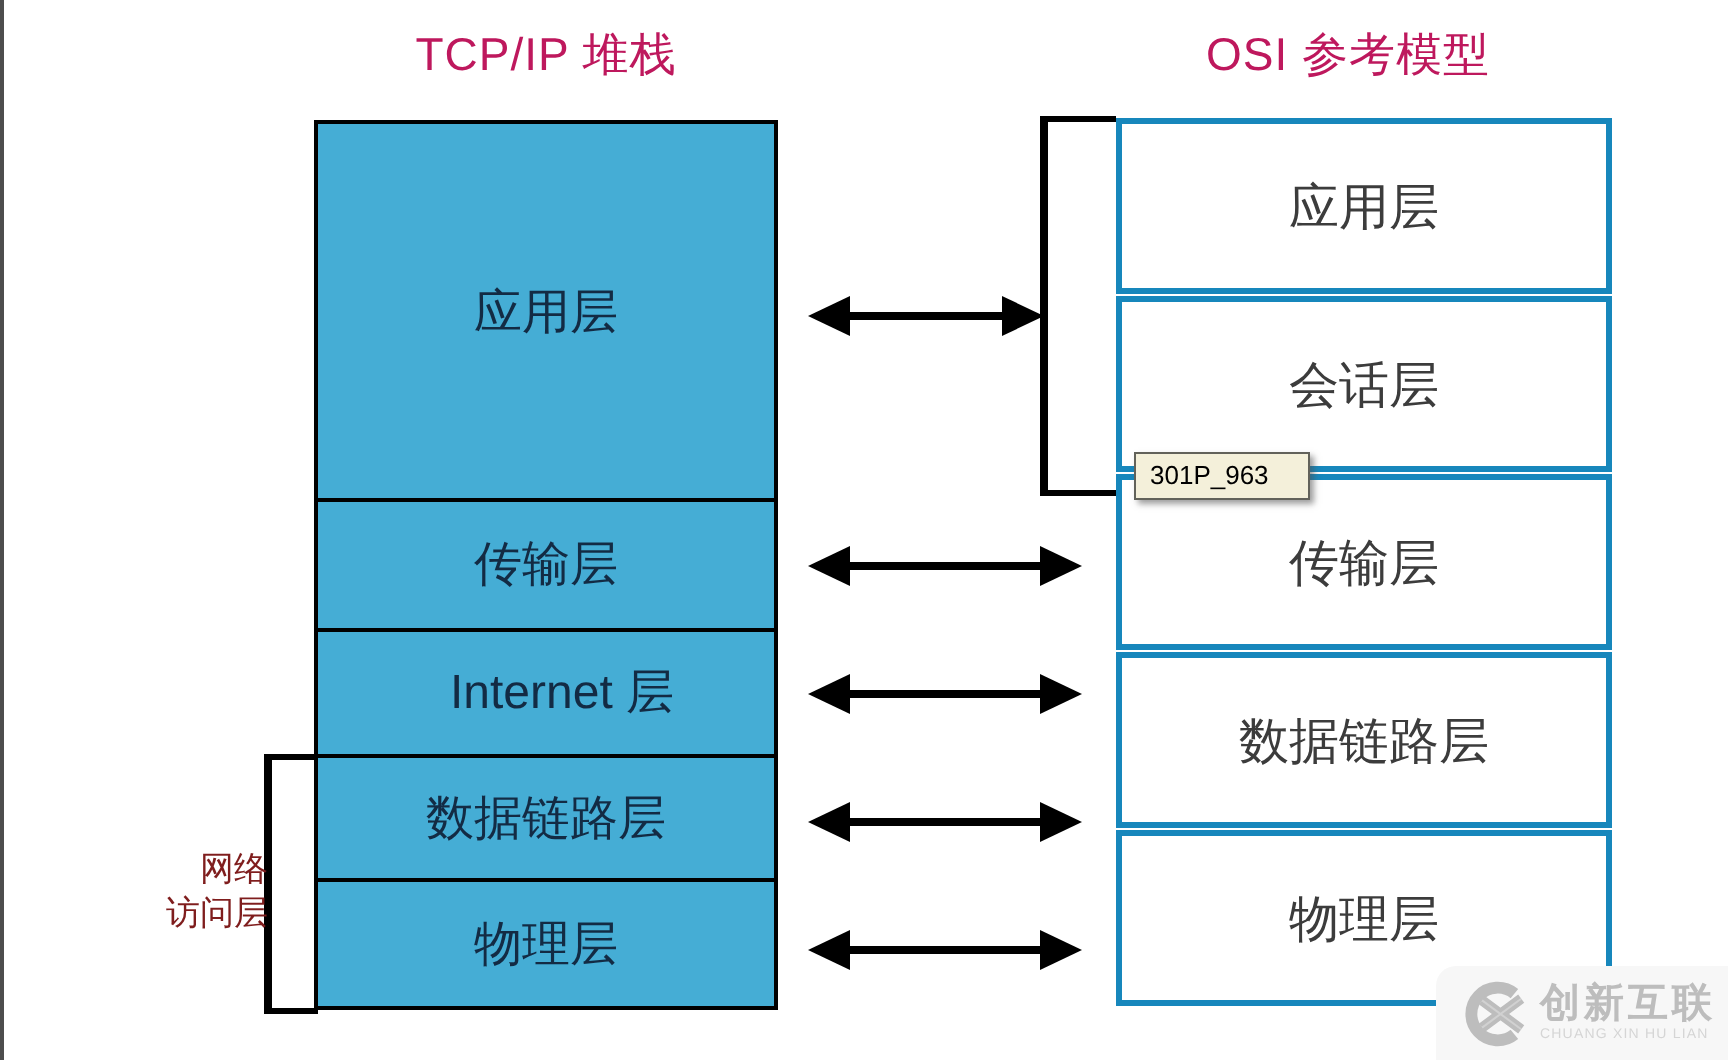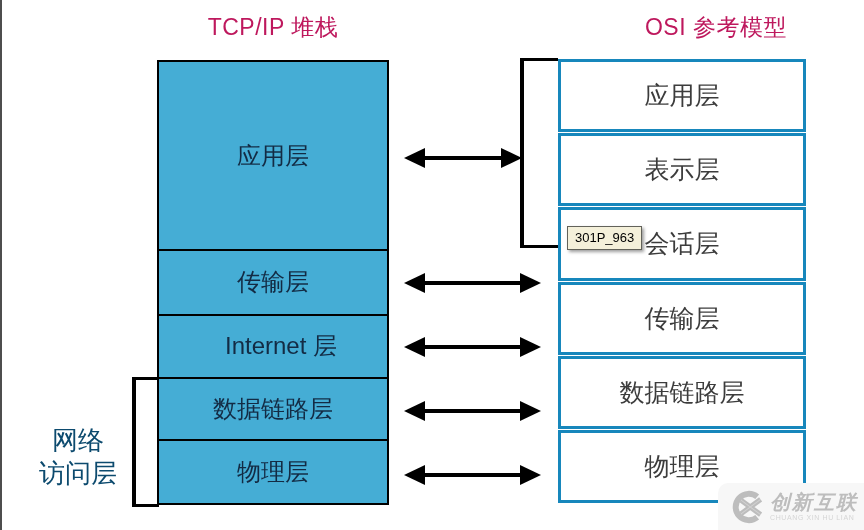--- a/index.html
+++ b/index.html
@@ -8,21 +8,21 @@
     font-family:"Liberation Sans","DejaVu Sans",sans-serif;
   }
   .abs{position:absolute;}
 
   
   .edge-line{left:0;top:0;width:2px;height:530px;background:#4d4d4d;}
 
   
   .col-title{top:12px;text-align:center;font-size:23px;color:#be185d;letter-spacing:0.5px;}
   .col-title.tcp{left:157px;width:232px;}
-  .col-title.osi{left:592px;width:248px;}
+  .col-title.osi{left:550px;width:248px;}
 
   
   .tcp-stack{
     left:157px;top:60px;width:232px;height:445px;box-sizing:border-box;
     background:#45ADD5;border:2px solid #000;display:flex;flex-direction:column;
   }
   .tcp-layer{
     display:flex;align-items:center;justify-content:center;
     font-size:24px;color:#132B44;border-top:2px solid #000;
   }
@@ -40,51 +40,51 @@
     font-size:25px;color:#3C3C3C;
   }
 
   
   .bracket{box-sizing:border-box;border-left:4px solid #000;border-top:3px solid #000;border-bottom:3px solid #000;}
   .bracket-right{left:520px;top:58px;width:38px;height:190px;}
   .bracket-left{left:132px;top:377px;width:27px;height:130px;}
 
   
   .net-access-label{
-    left:22px;top:424px;width:112px;text-align:center;
-    font-size:26px;line-height:1.28;color:#0c4a6e;
+    left:22px;top:424px;width:112px;text-align:right;
+    font-size:17px;line-height:1.28;color:#7f1d1d;
   }
 
   
   .arrow{height:20px;display:flex;align-items:center;}
   .arrow .head-l{width:0;height:0;border-top:10px solid transparent;border-bottom:10px solid transparent;border-right:21px solid #000;}
   .arrow .head-r{width:0;height:0;border-top:10px solid transparent;border-bottom:10px solid transparent;border-left:21px solid #000;}
   .arrow .shaft{flex:1;height:4px;background:#000;}
   .arrow.a1{left:404px;top:148px;width:118px;}
   .arrow.a2{left:404px;top:273px;width:137px;}
   .arrow.a3{left:404px;top:337px;width:137px;}
   .arrow.a4{left:404px;top:401px;width:137px;}
   .arrow.a5{left:404px;top:465px;width:137px;}
 
   
   .tag-tooltip{
     left:567px;top:226px;z-index:5;
     background:#F4F0DA;border:1px solid #62625A;
     box-shadow:2px 2px 3px rgba(80,80,80,0.55);
-    font-size:13px;color:#000;padding:3px 7px 4px 7px;white-space:nowrap;
+    font-size:13px;color:#000;padding:3px 20px 4px 7px;white-space:nowrap;
   }
 
   
   .watermark{
     left:718px;top:483px;width:146px;height:47px;z-index:6;box-sizing:border-box;
     background:#F7F7F7;border-radius:10px 0 0 0;
     display:flex;align-items:center;gap:6px;padding-left:12px;
   }
   .wm-textcol{display:flex;flex-direction:column;line-height:1;}
-  .wm-brand{font-size:20px;font-weight:bold;color:#BDBDBD;letter-spacing:2px;font-style:italic;}
+  .wm-brand{font-size:20px;font-weight:bold;color:#BDBDBD;letter-spacing:2px;}
   .wm-sub{font-size:7px;color:#D5D5D5;letter-spacing:0.6px;margin-top:2px;}
 </style>
 </head>
 <body>
 
 <div id="canvas">
 
   <div class="abs edge-line"></div>
 
   <div class="abs col-title tcp">TCP/IP 堆栈</div>
@@ -104,23 +104,20 @@
       <span>数据链路层</span>
     </div>
     <div class="tcp-layer t5">
       <span>物理层</span>
     </div>
   </div>
 
   <div class="abs osi-col">
     <div class="osi-layer">
       <span>应用层</span>
-    </div>
-    <div class="osi-layer">
-      <span>表示层</span>
     </div>
     <div class="osi-layer">
       <span>会话层</span>
     </div>
     <div class="osi-layer">
       <span>传输层</span>
     </div>
     <div class="osi-layer">
       <span>数据链路层</span>
     </div>

